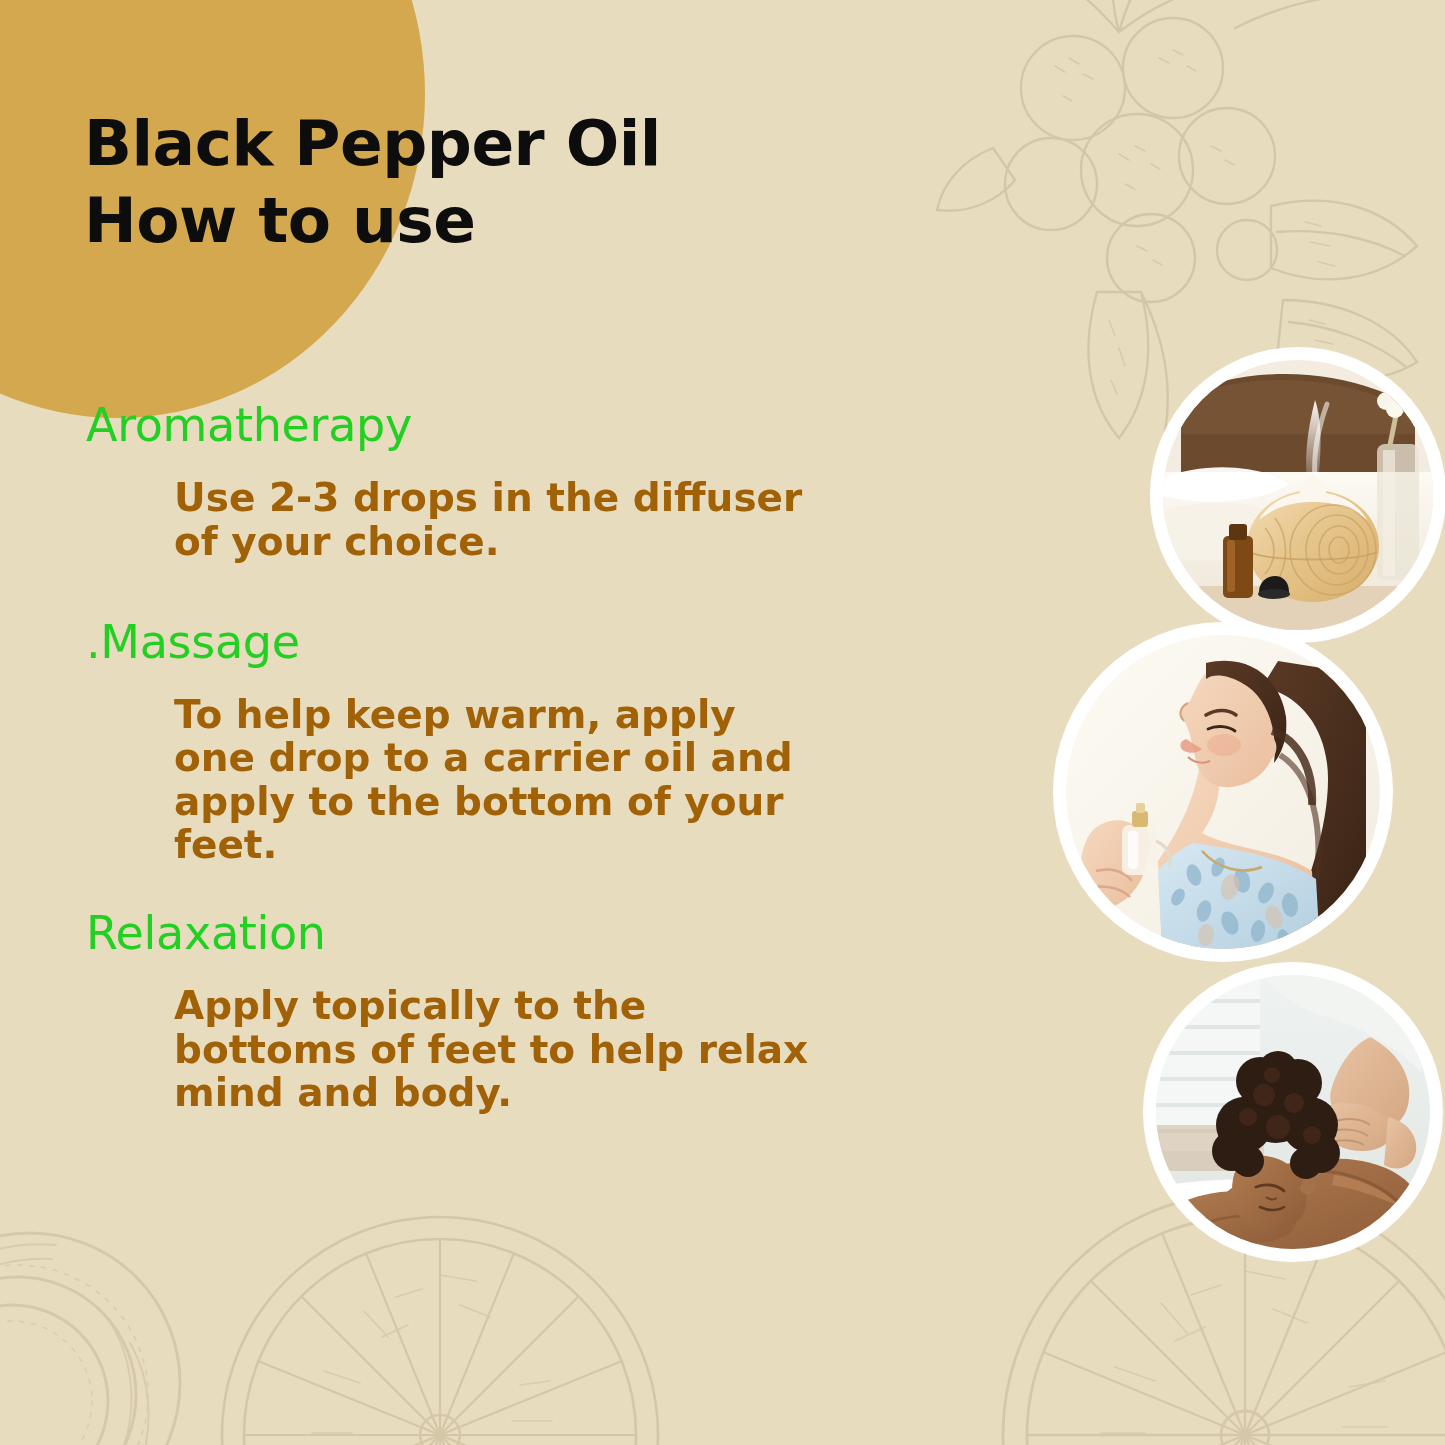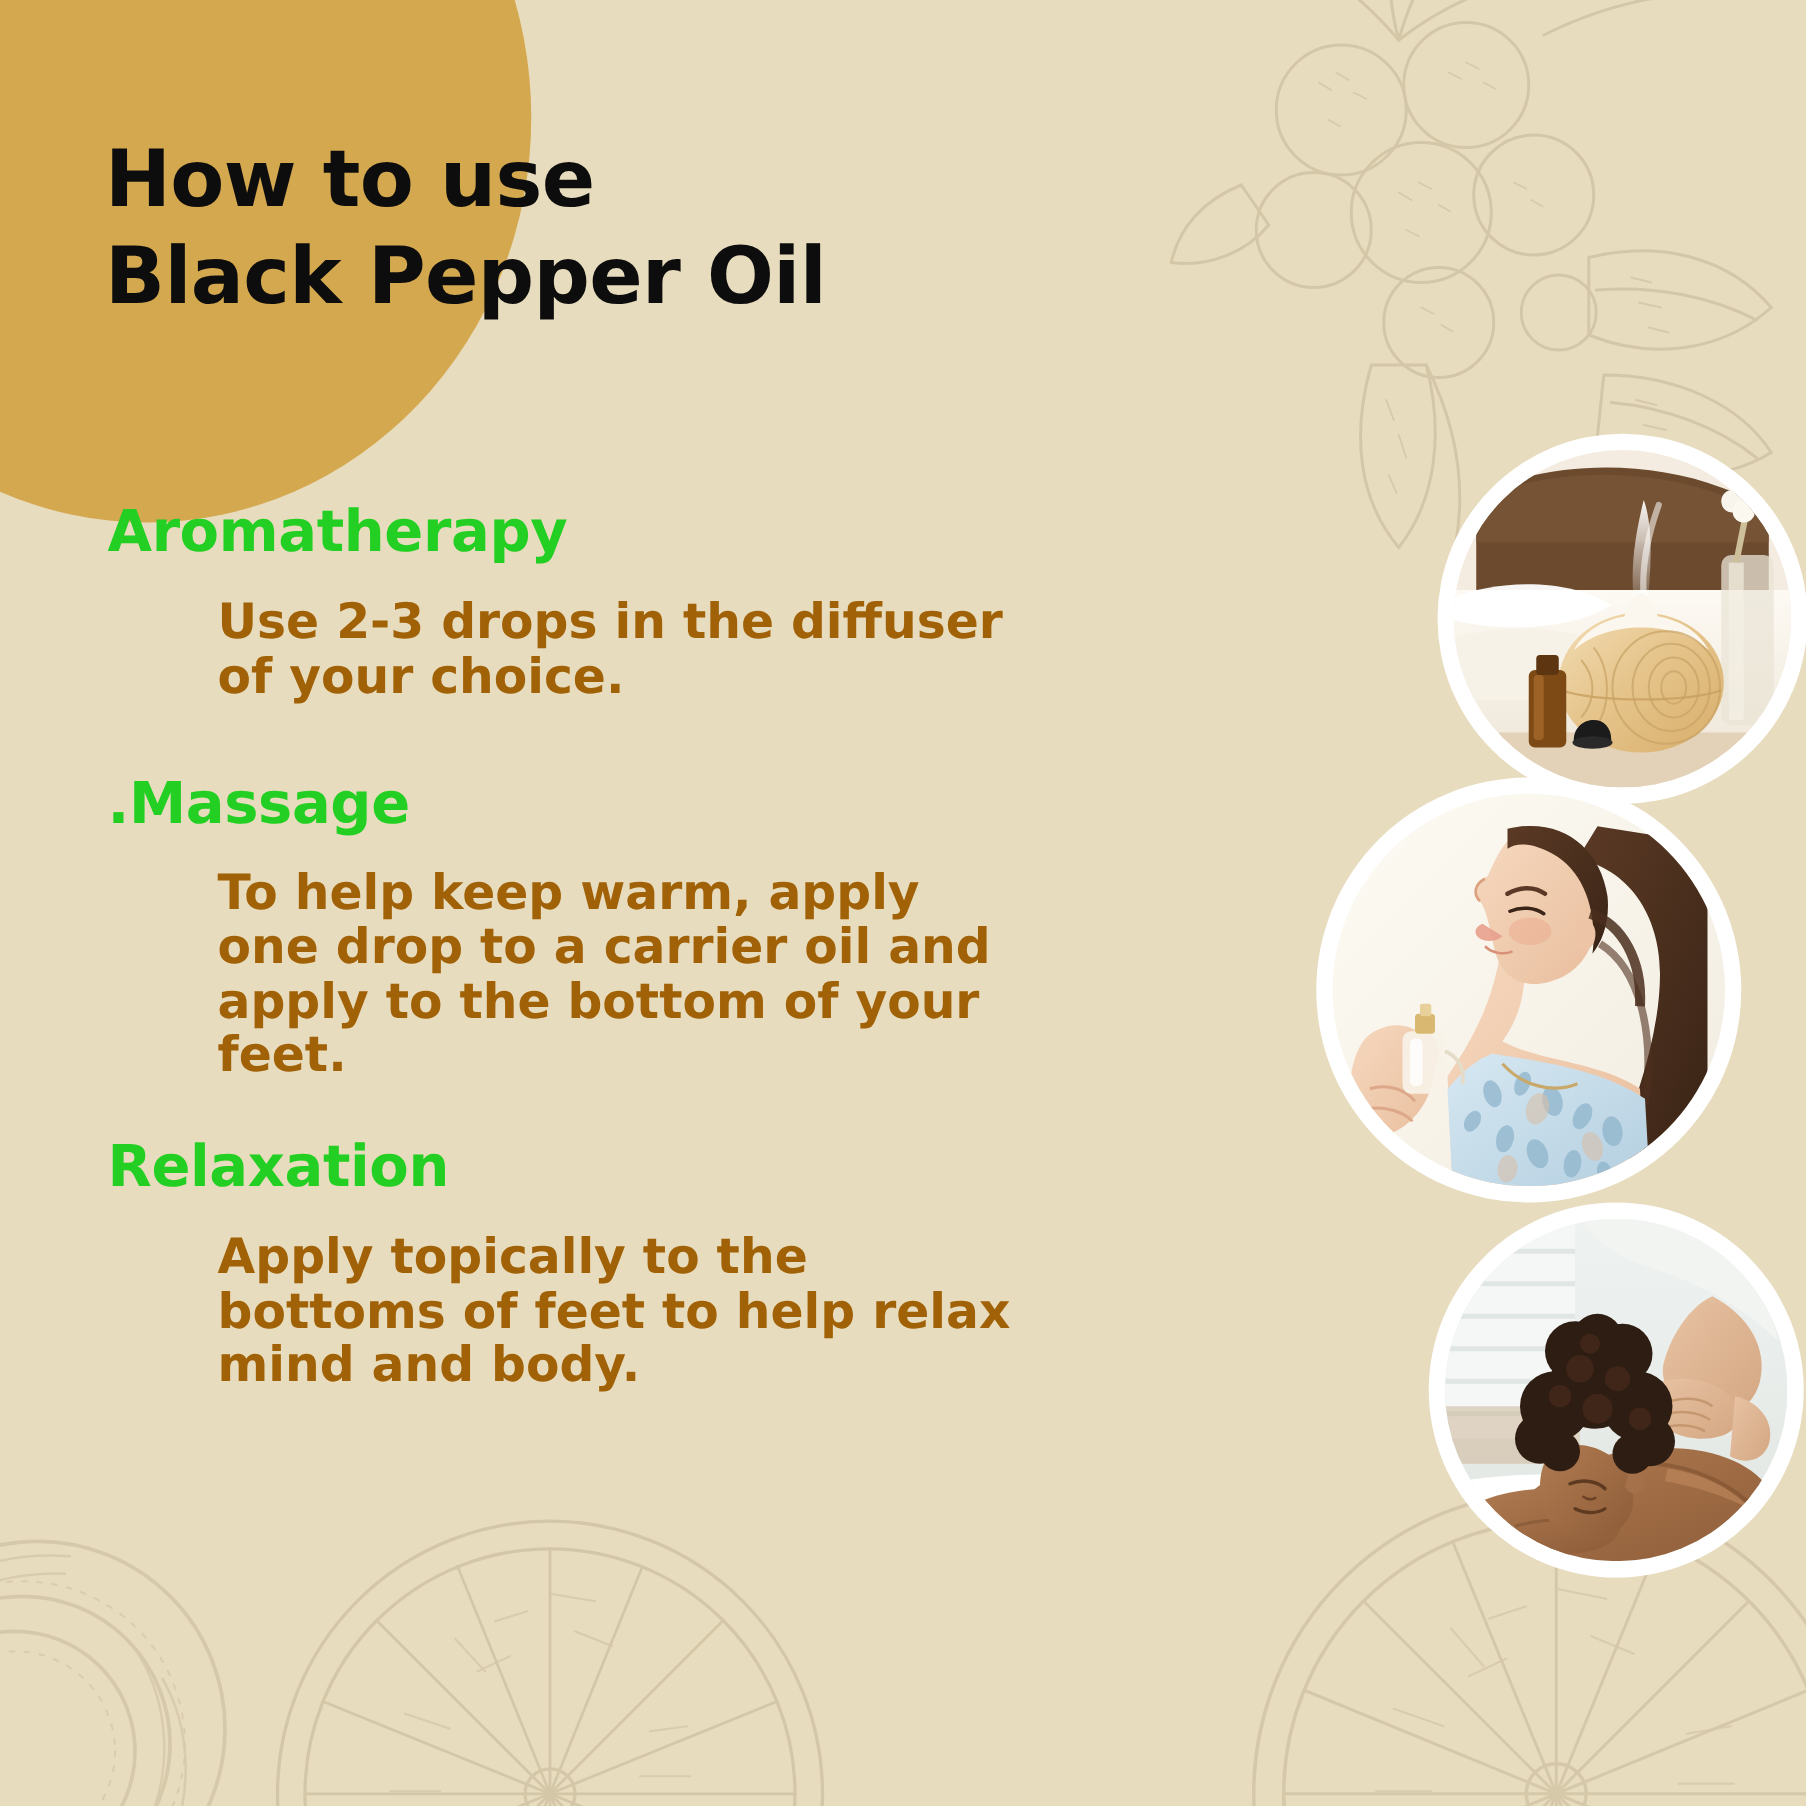--- a/index.html
+++ b/index.html
@@ -83,21 +83,21 @@
     left: 0;
     top: 398px;
     width: 860px;
   }
   .section {
     margin-bottom: 40px;
   }
   .section-heading {
     color: #22cf22;
     font-size: 46px;
-    font-weight: bold;
+    font-weight: normal;
     line-height: 1.18;
     margin-left: 86px;
     letter-spacing: -0.3px;
   }
   .section-body {
     color: #a16207;
     font-size: 39px;
     font-weight: bold;
     line-height: 1.11;
     margin-left: 174px;
@@ -294,22 +294,22 @@
           <path d="M160 258 L116 258"></path>
         <path d="M170 206 L130 192"></path>
           <path d="M202 158 L176 128"></path>
       </g>
     </g>
   </svg>
 
   <div id="gold-blob"></div>
 
   <div id="title-block">
+    <div class="title-line">Black Pepper Oil</div>
     <div class="title-line">How to use</div>
-    <div class="title-line">Black Pepper Oil</div>
   </div>
 
   <div id="sections">
 
     <div class="section" id="section-aromatherapy">
       <div class="section-heading">Aromatherapy</div>
       <div class="section-body">Use 2-3 drops in the diffuser of your choice.</div>
     </div>
 
     <div class="section" id="section-massage">

